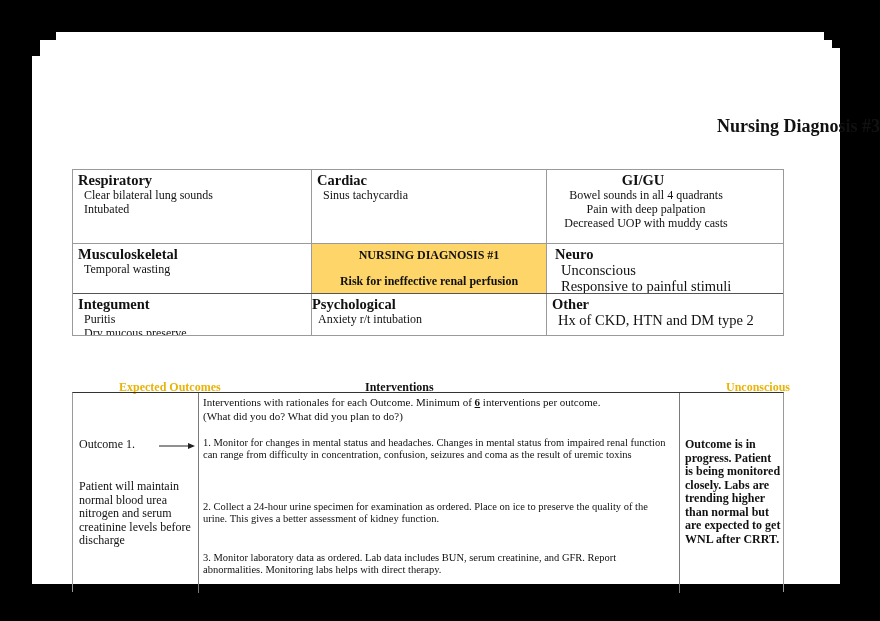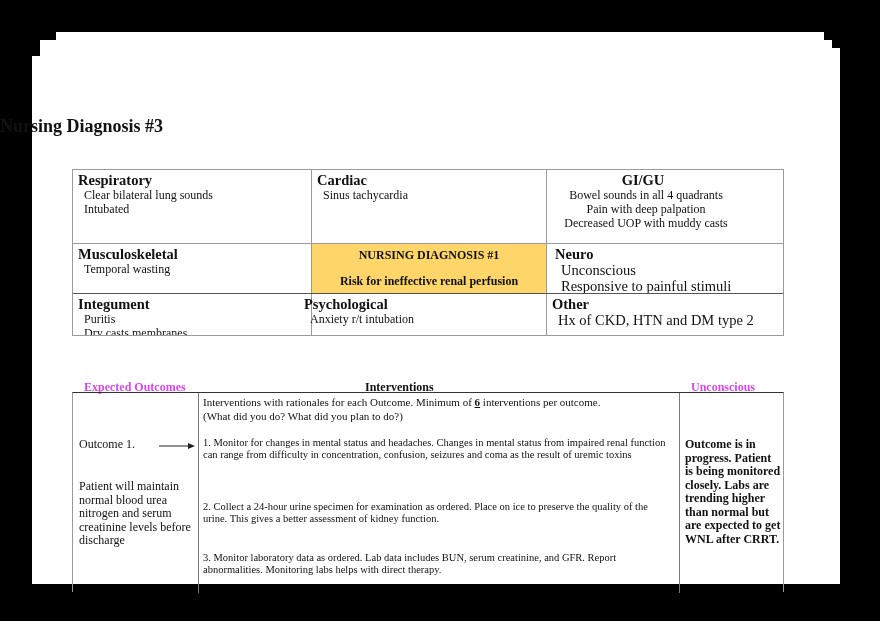--- a/index.html
+++ b/index.html
@@ -11,21 +11,21 @@
   }
   
   .paper { position: absolute; background: #ffffff; }
   .paper-a { left: 56px; top: 32px; width: 768px; height: 20px; }
   .paper-b { left: 40px; top: 40px; width: 792px; height: 20px; }
   .paper-c { left: 32px; top: 56px; width: 808px; height: 528px; }
   .paper-d { left: 40px; top: 48px; width: 800px; height: 20px; }
 
   .title {
     position: absolute; left: 0; width: 880px; top: 116px;
-    text-align: left; font-weight: bold; font-size: 18px;
+    text-align: right; font-weight: bold; font-size: 18px;
   }
 
   
   .grid {
     position: absolute; left: 72px; top: 169px; width: 712px; height: 167px;
     border: 1px solid #9a9a9a; box-sizing: border-box;
   }
   .cell { position: absolute; box-sizing: border-box; padding: 2px 5px; }
   .vline { position: absolute; width: 1px; background: #9a9a9a; }
   .hline { position: absolute; height: 1px; background: #9a9a9a; }
@@ -34,21 +34,21 @@
   .cell .line.big { font-size: 14.5px; line-height: 16px; }
   .dx {
     background: #fdd568; text-align: center; font-weight: bold;
     font-size: 12px; padding-top: 4px;
   }
   .dx .dx-title { line-height: 14px; }
   .dx .dx-text { margin-top: 12px; line-height: 14px; }
 
   
   .hdr { position: absolute; top: 380px; font-weight: bold; font-size: 12px; line-height: 14px; }
-  .hdr.red { color: #d946ef; }
+  .hdr.red { color: #eab308; margin-left: 35px; }
   .plan {
     position: absolute; left: 72px; top: 392px; width: 712px; height: 200px;
     border-top: 1.5px solid #333333; border-left: 1px solid #9a9a9a; border-right: 1px solid #9a9a9a;
     box-sizing: border-box;
   }
   .plan .vline { background: #7a7a7a; top: 0; height: 200px; }
   .outcome { position: absolute; left: 6px; font-weight: normal; font-size: 12px; line-height: 13.5px; }
   .arrow { position: absolute; left: 86px; top: 49px; width: 36px; height: 8px; }
   .interv { position: absolute; left: 130px; width: 470px; font-size: 10.5px; line-height: 12px; }
   .interv.head { font-size: 11px; line-height: 14px; top: 2px; }
@@ -97,23 +97,23 @@
   </div>
   <div class="cell" style="left:474px;top:74px;width:236px;height:49px;overflow:hidden;padding-left:8px;">
     <h4>Neuro</h4>
     <div class="line big">Unconscious</div>
     <div class="line big">Responsive to painful stimuli</div>
   </div>
 
   <div class="cell" style="left:0;top:124px;width:238px;height:41px;overflow:hidden;">
     <h4>Integument</h4>
     <div class="line">Puritis</div>
-    <div class="line">Dry casts membranes</div>
+    <div class="line">Dry mucous preserve</div>
   </div>
-  <div class="cell" style="left:226px;top:124px;width:234px;height:41px;">
+  <div class="cell" style="left:234px;top:124px;width:234px;height:41px;">
     <h4>Psychological</h4>
     <div class="line">Anxiety r/t intubation</div>
   </div>
   <div class="cell" style="left:474px;top:124px;width:236px;height:41px;">
     <h4>Other</h4>
     <div class="line big">Hx of CKD, HTN and DM type 2</div>
   </div>
 </div>
 
 <div class="hdr red" style="left:84px;">Expected Outcomes</div>

